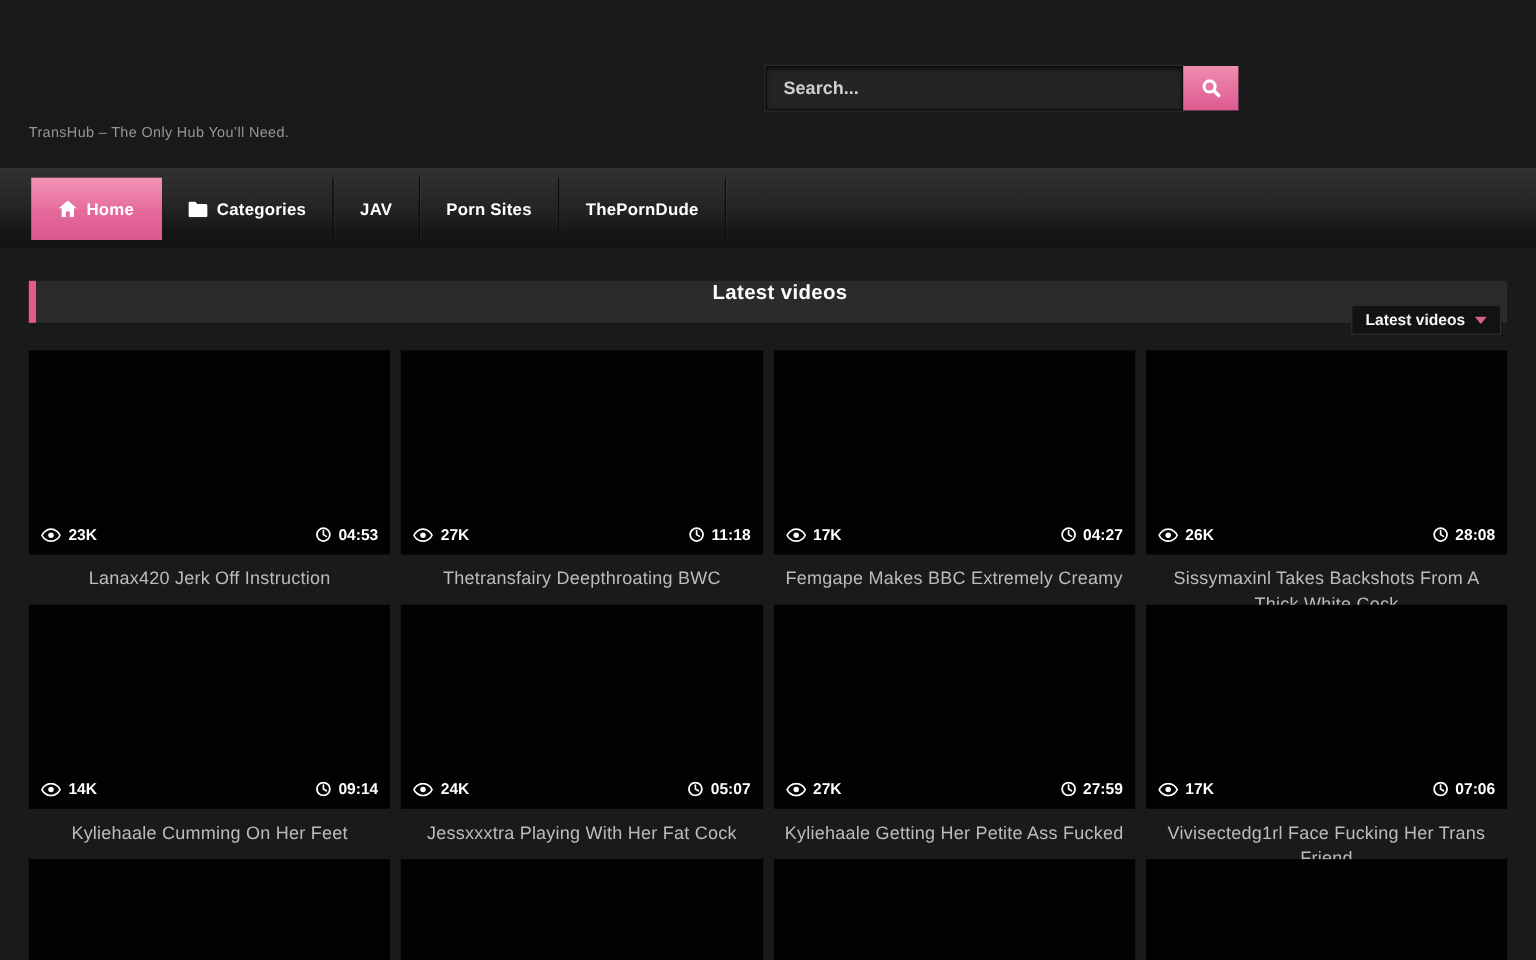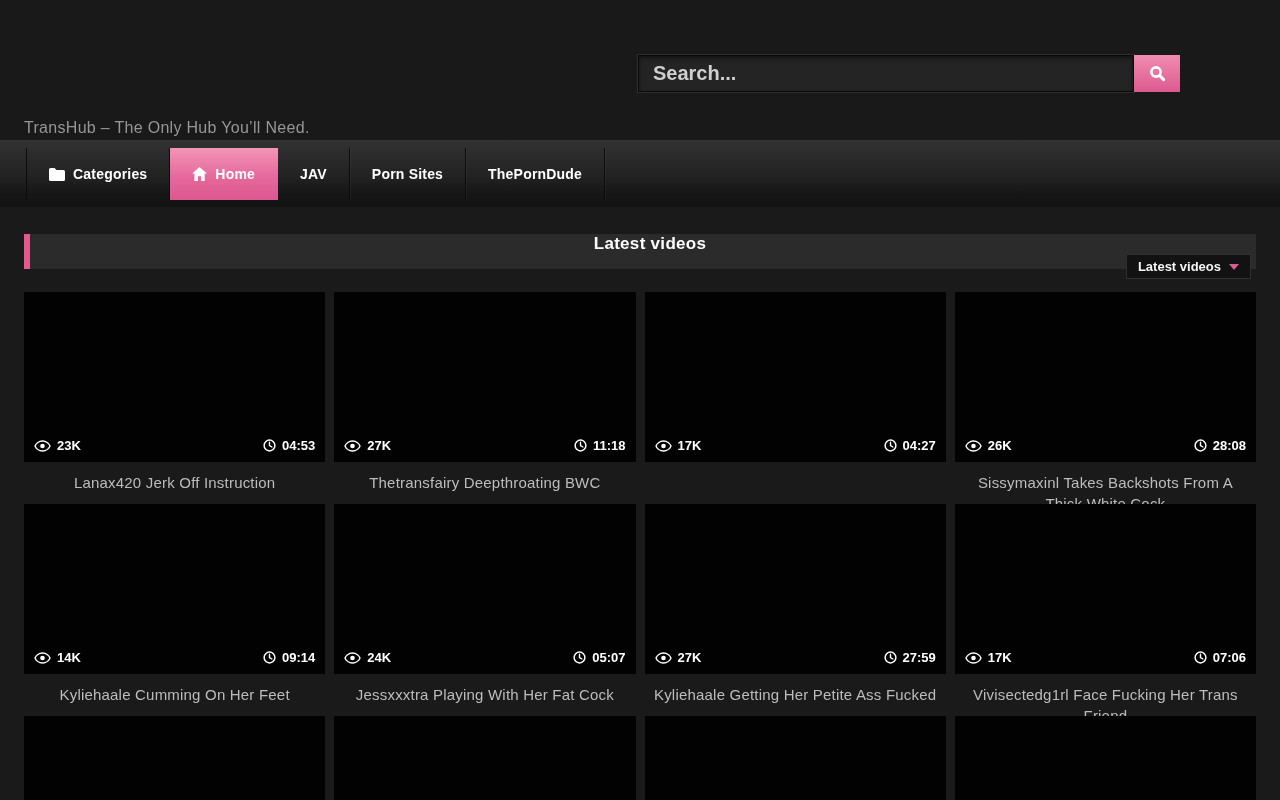--- a/index.html
+++ b/index.html
@@ -7,29 +7,29 @@
   body {
     background: #1a1a1a;
     font-family: "Liberation Sans", sans-serif;
     position: relative;
   }
 
   
   .header { position: relative; height: 140px; background: #191919; }
   .tagline {
     position: absolute; left: 24px; top: 103px;
-    color: #969696; font-size: 16px; letter-spacing: .3px; margin-top: 16px;
+    color: #969696; font-size: 12px; letter-spacing: .3px;
   }
   .search-wrap { position: absolute; left: 638px; top: 55px; display: flex; }
   .search-input {
-    width: 496px; height: 37px;
+    width: 348px; height: 37px;
     background: #242424;
     border: 1px solid #0a0a0a;
     box-shadow: inset 0 2px 4px rgba(0,0,0,.5), 0 0 0 1px #2e2e2e;
-    color: #e0e0e0; font-weight: bold; font-size: 20px;
+    color: #e0e0e0; font-weight: bold; font-size: 15px;
     padding: 0 14px; outline: none;
     font-family: "Liberation Sans", sans-serif;
   }
   .search-input::placeholder { color: #cfcfcf; opacity: 1; }
   .search-btn {
     width: 46px; height: 37px; border: none; cursor: pointer;
     background: linear-gradient(#f08cb0, #dc5a8f);
     display: flex; align-items: center; justify-content: center;
   }
 
@@ -115,36 +115,36 @@
           <circle cx="7" cy="7" r="4.6" fill="none" stroke="#fff" stroke-width="2.6"></circle>
           <line x1="10.6" y1="10.6" x2="14.6" y2="14.6" stroke="#fff" stroke-width="3" stroke-linecap="round"></line>
         </svg>
       </span>
     </button>
   </div>
   <div class="tagline">TransHub – The Only Hub You’ll Need.</div>
 </div>
 
 <div class="navbar">
+  <div class="nav-item active">
+    <span class="nav-icon">
+      <svg width="15" height="14" viewBox="0 0 16 15">
+        <path d="M8 0 L16 7 H13.5 V15 H9.7 V10 H6.3 V15 H2.5 V7 H0 Z" fill="#fff"></path>
+      </svg>
+    </span>
+    <span>Home</span>
+  </div>
   <div class="nav-item">
     <span class="nav-icon">
       <svg width="16" height="13" viewBox="0 0 16 13">
         <path d="M0 1.5 Q0 0 1.5 0 H5.5 L7.5 2 H14.5 Q16 2 16 3.5 V11.5 Q16 13 14.5 13 H1.5 Q0 13 0 11.5 Z" fill="#fff"></path>
       </svg>
     </span>
     <span>Categories</span>
   </div>
-  <div class="nav-item active">
-    <span class="nav-icon">
-      <svg width="15" height="14" viewBox="0 0 16 15">
-        <path d="M8 0 L16 7 H13.5 V15 H9.7 V10 H6.3 V15 H2.5 V7 H0 Z" fill="#fff"></path>
-      </svg>
-    </span>
-    <span>Home</span>
-  </div>
   <div class="nav-item">
     <span>JAV</span>
   </div>
   <div class="nav-item">
     <span>Porn Sites</span>
   </div>
   <div class="nav-item">
     <span>ThePornDude</span>
   </div>
 </div>
@@ -226,20 +226,21 @@
           <span class="nav-icon">
             <svg width="13" height="13" viewBox="0 0 14 14">
               <circle cx="7" cy="7" r="5.8" fill="none" stroke="#fff" stroke-width="1.6"></circle>
               <path d="M7 3.5 V7 L9.6 8.6" fill="none" stroke="#fff" stroke-width="1.5" stroke-linecap="round"></path>
             </svg>
           </span>
           <span>04:27</span>
         </span>
       </div>
     </div>
+    <div class="video-title">Femgape Makes BBC Extremely Creamy</div>
   </div>
 
   <div class="video-card">
     <div class="thumb">
       <div class="thumb-stats">
         <span class="stat">
           <span class="nav-icon">
             <svg width="17" height="12" viewBox="0 0 17 12">
               <path d="M8.5 1 C4.5 1 1.8 4 1 6 C1.8 8 4.5 11 8.5 11 C12.5 11 15.2 8 16 6 C15.2 4 12.5 1 8.5 1 Z" fill="none" stroke="#fff" stroke-width="1.4"></path>
               <circle cx="8.5" cy="6" r="2.3" fill="#fff"></circle>

